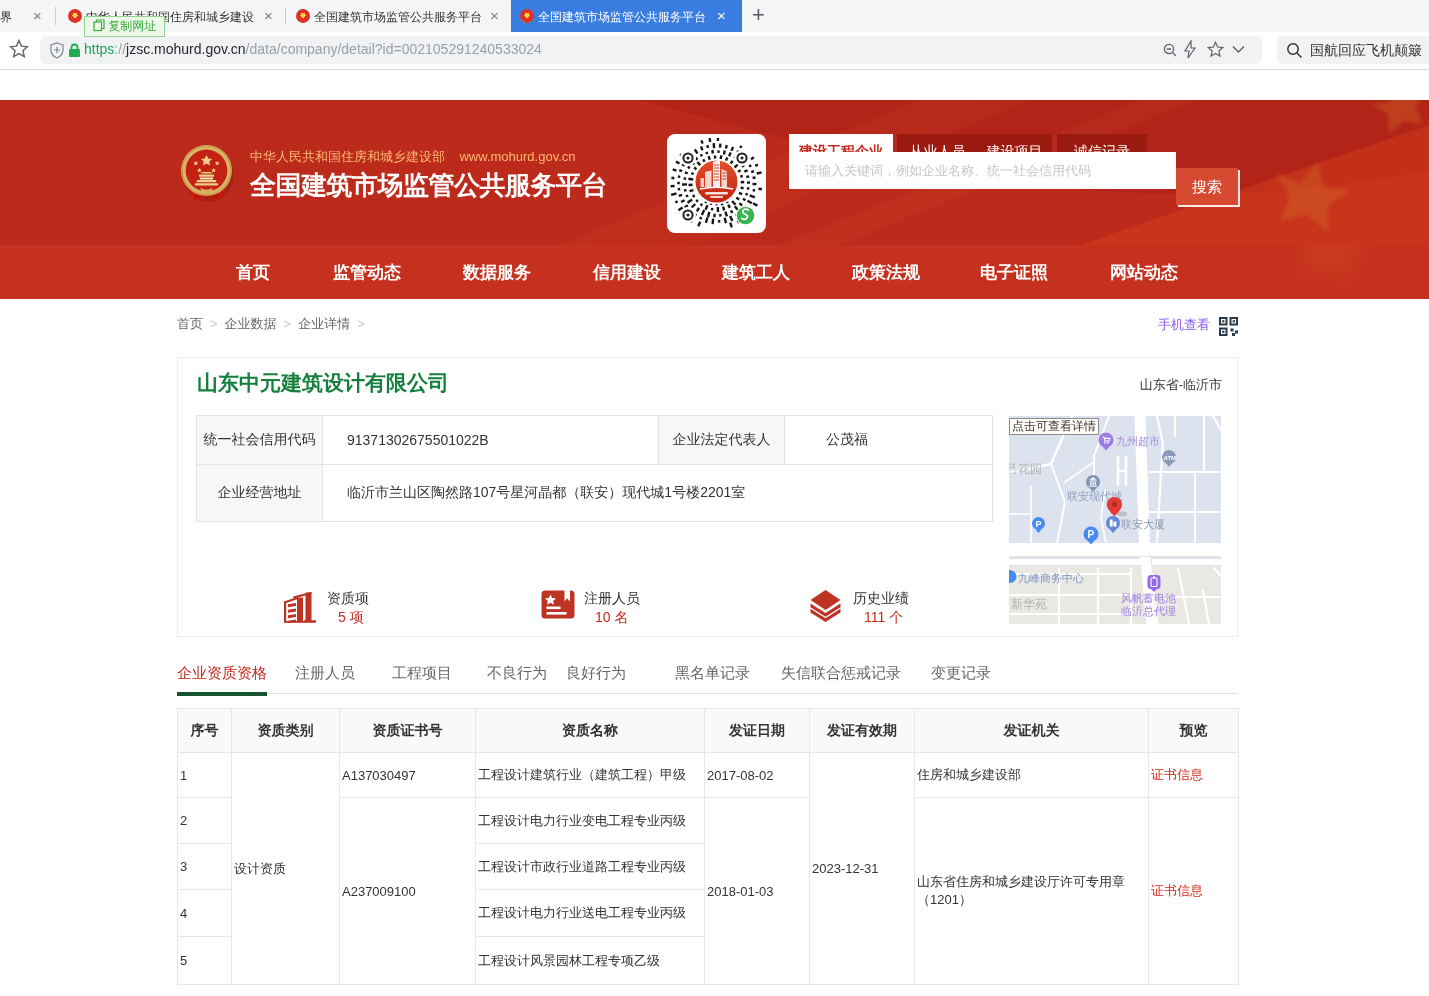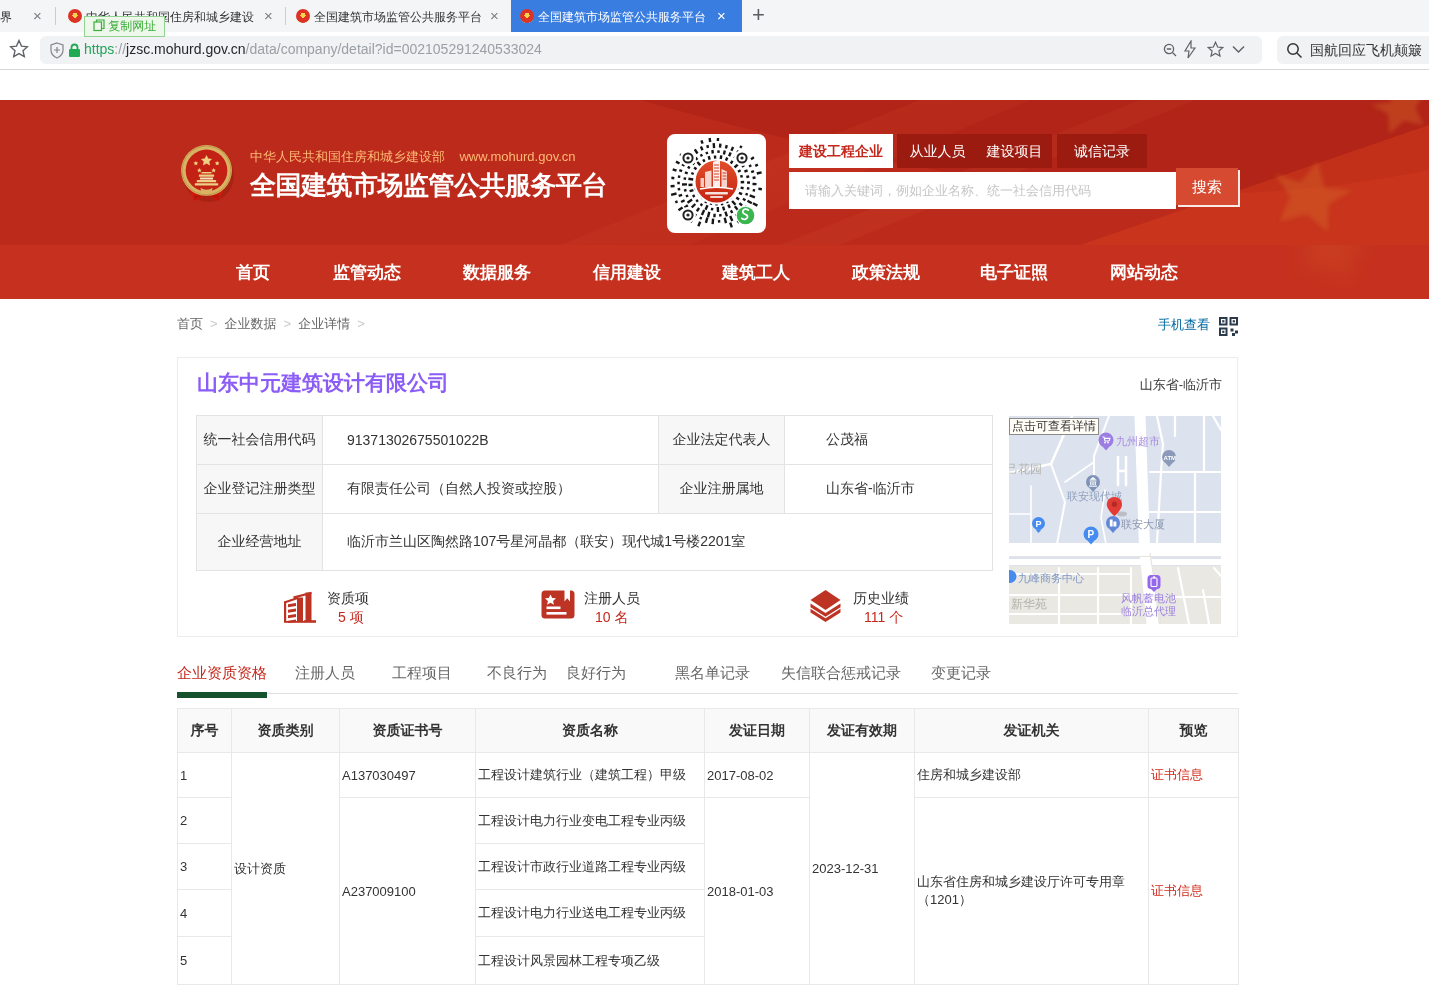--- a/index.html
+++ b/index.html
@@ -32,50 +32,50 @@
 .navitem{position:absolute;top:16px;color:#fff;font-size:17px;font-weight:bold;white-space:nowrap;transform:translateX(-50%)}
 #smalltitle{position:absolute;left:250px;top:48px;color:#fdba74;font-size:13px;font-weight:normal;white-space:nowrap}
 #bigtitle{position:absolute;left:250px;top:68px;color:#fff;font-size:26px;font-weight:bold;white-space:nowrap;letter-spacing:-0.5px}
 #qrbox{position:absolute;left:667px;top:34px;width:99px;height:99px;background:#fff;border-radius:8px}
 
 .stab{position:absolute;top:34px;height:34px;background:#9c1b10;color:#fff;font-size:14px;text-align:center;line-height:34px}
 #stab1{left:789px;width:104px;background:#fff;color:#c5281c;font-weight:bold}
 #stab2{left:897px;width:81px}
 #stab3{left:977px;width:75px}
 #stab4{left:1057px;width:90px}
-#sinput{position:absolute;left:789px;top:72px;width:387px;height:37px;background:#fff;
+#sinput{position:absolute;left:789px;top:52px;width:387px;height:37px;background:#fff;
  color:#c6c6c6;font-size:13px;line-height:37px;padding-left:16px}
 #sbtn{position:absolute;left:1176px;top:68px;width:62px;height:37px;background:#d54a31;color:#fff;
  font-size:15px;text-align:center;line-height:37px;box-shadow:2px 2px 0 rgba(255,255,255,.9)}
 
 
 #crumbs{position:absolute;left:177px;top:315px;font-size:13px;color:#666}
 #crumbs .sep{color:#c9c9c9;margin:0 7px}
-#mobile{position:absolute;top:316px;right:219px;font-size:13px;color:#0369a1}
+#mobile{position:absolute;top:316px;right:219px;font-size:13px;color:#8b5cf6}
 #cbox{position:absolute;left:177px;top:357px;width:1061px;height:280px;background:#fff;border:1px solid #ececec}
-#cname{position:absolute;left:19px;top:11px;font-size:21px;font-weight:bold;color:#8b5cf6}
+#cname{position:absolute;left:19px;top:11px;font-size:21px;font-weight:bold;color:#15803d}
 #cregion{position:absolute;right:15px;top:18px;font-size:13px;color:#333}
 #infotbl{position:absolute;left:18px;top:57px;border-collapse:collapse}
 #infotbl td{border:1px solid #e3e3e3;font-size:14px;color:#333}
 #infotbl .lb{background:#f7f7f7;text-align:center;width:126px}
 #infotbl .v1{width:336px;padding-left:24px}
 #infotbl .l2{width:126px}
 #infotbl .v2{width:208px;padding-left:41px}
 .statgrp{position:absolute;top:232px;height:36px}
 .statgrp svg{position:absolute;left:0;top:0}
 .statgrp .t1{position:absolute;left:43px;top:0;font-size:14px;color:#333;white-space:nowrap}
 .statgrp .t2{position:absolute;left:54px;top:19px;font-size:14px;color:#c5281c;white-space:nowrap}
 #map{position:absolute;left:831px;top:58px;width:212px;height:208px;overflow:hidden}
 #maptip{position:absolute;left:0px;top:2px;background:#fffdf5;border:1px solid #8a8a8a;
  font-size:12px;color:#333;height:17px;line-height:15px;padding:0 2px;z-index:5}
 
 
 #rtabs{position:absolute;left:177px;top:664px;width:1061px;height:30px;border-bottom:1px solid #e0e0e0}
 .rtab{position:absolute;top:0;font-size:15px;color:#666;white-space:nowrap}
-.rtab.on{color:#c5281c;border-bottom:6px solid #14532d;padding-bottom:9px}
+.rtab.on{color:#c5281c;border-bottom:4px solid #14532d;padding-bottom:9px}
 
 
 #dtable{position:absolute;left:177px;top:708px;border-collapse:collapse;table-layout:fixed}
 #dtable th,#dtable td{border:1px solid #e8e8e8;font-size:13px;color:#333;font-weight:normal;padding:2px}
 #dtable th{background:#f9f9f9;font-weight:bold;height:44px;font-size:14px}
 #dtable .red{color:#d22a1a}
 </style>
 </head>
 <body>
 <div id="page">
@@ -280,26 +280,20 @@
     <div id="cname">山东中元建筑设计有限公司</div>
     <div id="cregion">山东省-临沂市</div>
     <table id="infotbl">
       <tbody>
           <tr style="height:49px">
             <td class="lb">统一社会信用代码</td>
             <td class="v1">91371302675501022B</td>
             <td class="lb l2">企业法定代表人</td>
             <td class="v2">公茂福</td>
           </tr>
-      <tr style="height:49px">
-            <td class="lb">企业登记注册类型</td>
-            <td class="v1">有限责任公司（自然人投资或控股）</td>
-            <td class="lb l2">企业注册属地</td>
-            <td class="v2">山东省-临沂市</td>
-          </tr>
       <tr style="height:57px">
             <td class="lb">企业经营地址</td>
             <td class="v1" colspan="3">临沂市兰山区陶然路107号星河晶都（联安）现代城1号楼2201室</td>
           </tr>
     </tbody>
       </table>
     <div class="statgrp" style="left:106px">
       <svg width="32" height="34" viewBox="0 0 32 34">
           <g fill="#bd3424">
         <path d="M0 11.5 L2.2 11 V32 H0 Z"></path>

